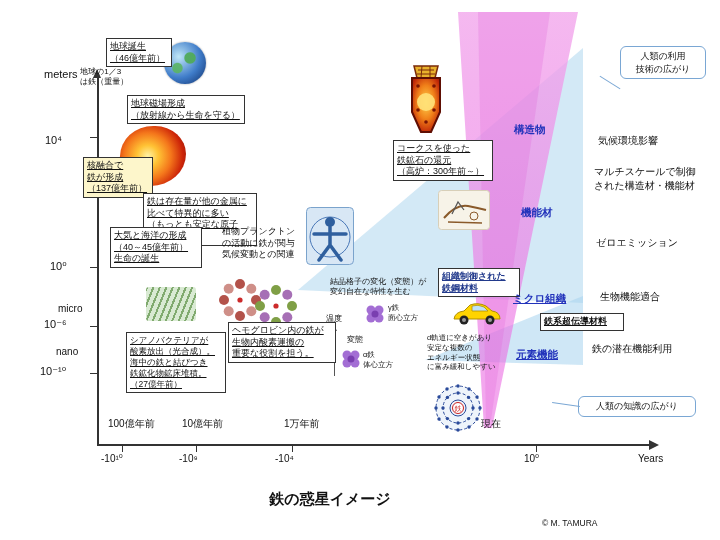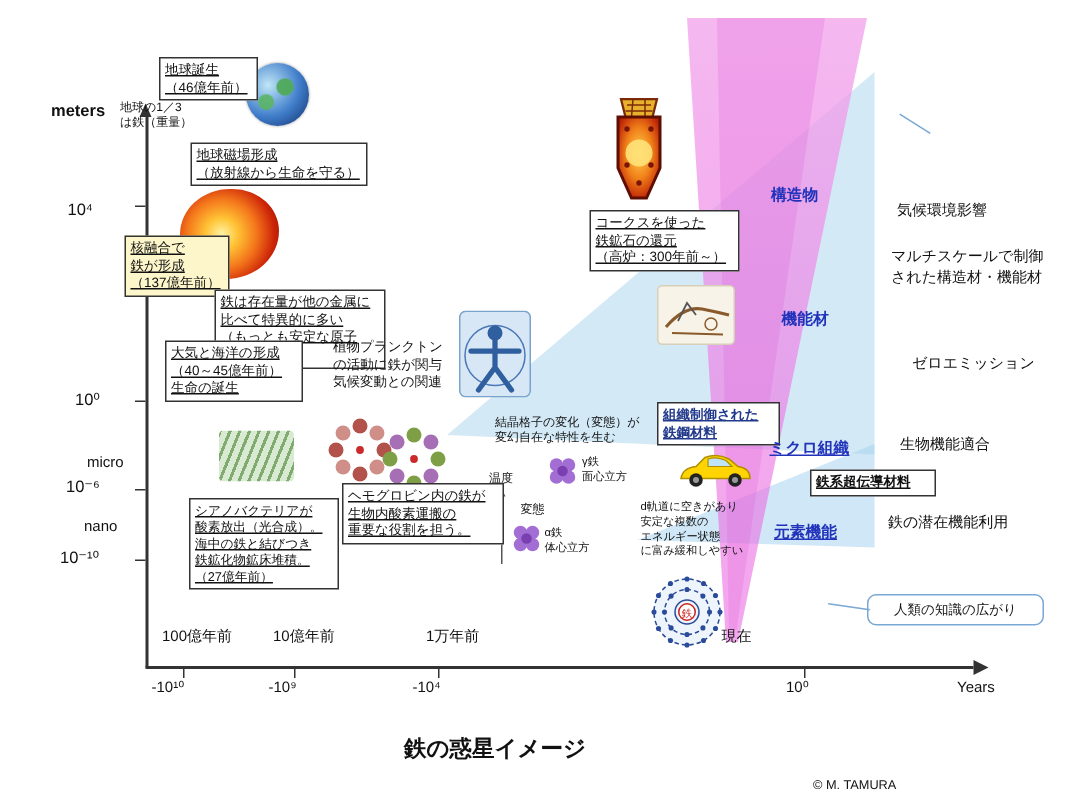--- a/index.html
+++ b/index.html
@@ -51,21 +51,21 @@
   <div class="abs" style="left:649px;top:440px;width:0;height:0;border-top:5px solid transparent;border-bottom:5px solid transparent;border-left:10px solid #333;"></div>
   <div class="ticky" style="top:137px;"></div>
   <div class="ticky" style="top:267px;"></div>
   <div class="ticky" style="top:326px;"></div>
   <div class="ticky" style="top:373px;"></div>
   <div class="tickx" style="left:122px;"></div>
   <div class="tickx" style="left:196px;"></div>
   <div class="tickx" style="left:292px;"></div>
   <div class="tickx" style="left:536px;"></div>
 
-  <div class="ylab" style="left:34px;top:68px;font-weight:bold;">meters</div>
+  <div class="ylab" style="left:44px;top:68px;">meters</div>
   <div class="ylab" style="left:45px;top:134px;">10⁴</div>
   <div class="ylab" style="left:50px;top:260px;">10⁰</div>
   <div class="ylab" style="left:58px;top:303px;font-size:10px;">micro</div>
   <div class="ylab" style="left:44px;top:318px;">10⁻⁶</div>
   <div class="ylab" style="left:56px;top:346px;font-size:10px;">nano</div>
   <div class="ylab" style="left:40px;top:365px;">10⁻¹⁰</div>
 
   <div class="xlab" style="left:108px;top:417px;">100億年前</div>
   <div class="xlab" style="left:182px;top:417px;">10億年前</div>
   <div class="xlab" style="left:284px;top:417px;">1万年前</div>
@@ -253,24 +253,26 @@
 に富み緩和しやすい</div>
 
   <div class="stage" style="left:514px;top:123px;">構造物</div>
   <div class="stage" style="left:521px;top:206px;">機能材</div>
   <div class="stage u" style="left:513px;top:292px;">ミクロ組織</div>
   <div class="stage u" style="left:516px;top:348px;">元素機能</div>
 
   <div class="outcome" style="left:598px;top:134px;">気候環境影響</div>
   <div class="outcome" style="left:594px;top:165px;">マルチスケールで制御
 された構造材・機能材</div>
-  <div class="outcome" style="left:596px;top:236px;margin-left:12px;">ゼロエミッション</div>
+  <div class="outcome" style="left:596px;top:236px;">ゼロエミッション</div>
   <div class="outcome" style="left:600px;top:290px;">生物機能適合</div>
   <div class="outcome" style="left:592px;top:342px;">鉄の潜在機能利用</div>
 
+  <div class="callout" style="left:620px;top:46px;width:72px;">人類の利用
+技術の広がり</div>
   <div class="tail" style="left:598px;top:82px;width:24px;transform:rotate(32deg);"></div>
   <div class="callout" style="left:578px;top:396px;width:104px;">人類の知識の広がり</div>
   <div class="tail" style="left:552px;top:404px;width:28px;transform:rotate(8deg);"></div>
 
   <div class="abs" style="left:230px;top:490px;width:200px;text-align:center;font-size:15px;font-weight:bold;">鉄の惑星イメージ</div>
   <div class="abs" style="left:542px;top:518px;font-size:8.5px;">© M. TAMURA</div>
 
 </div>
 
 </body></html>

